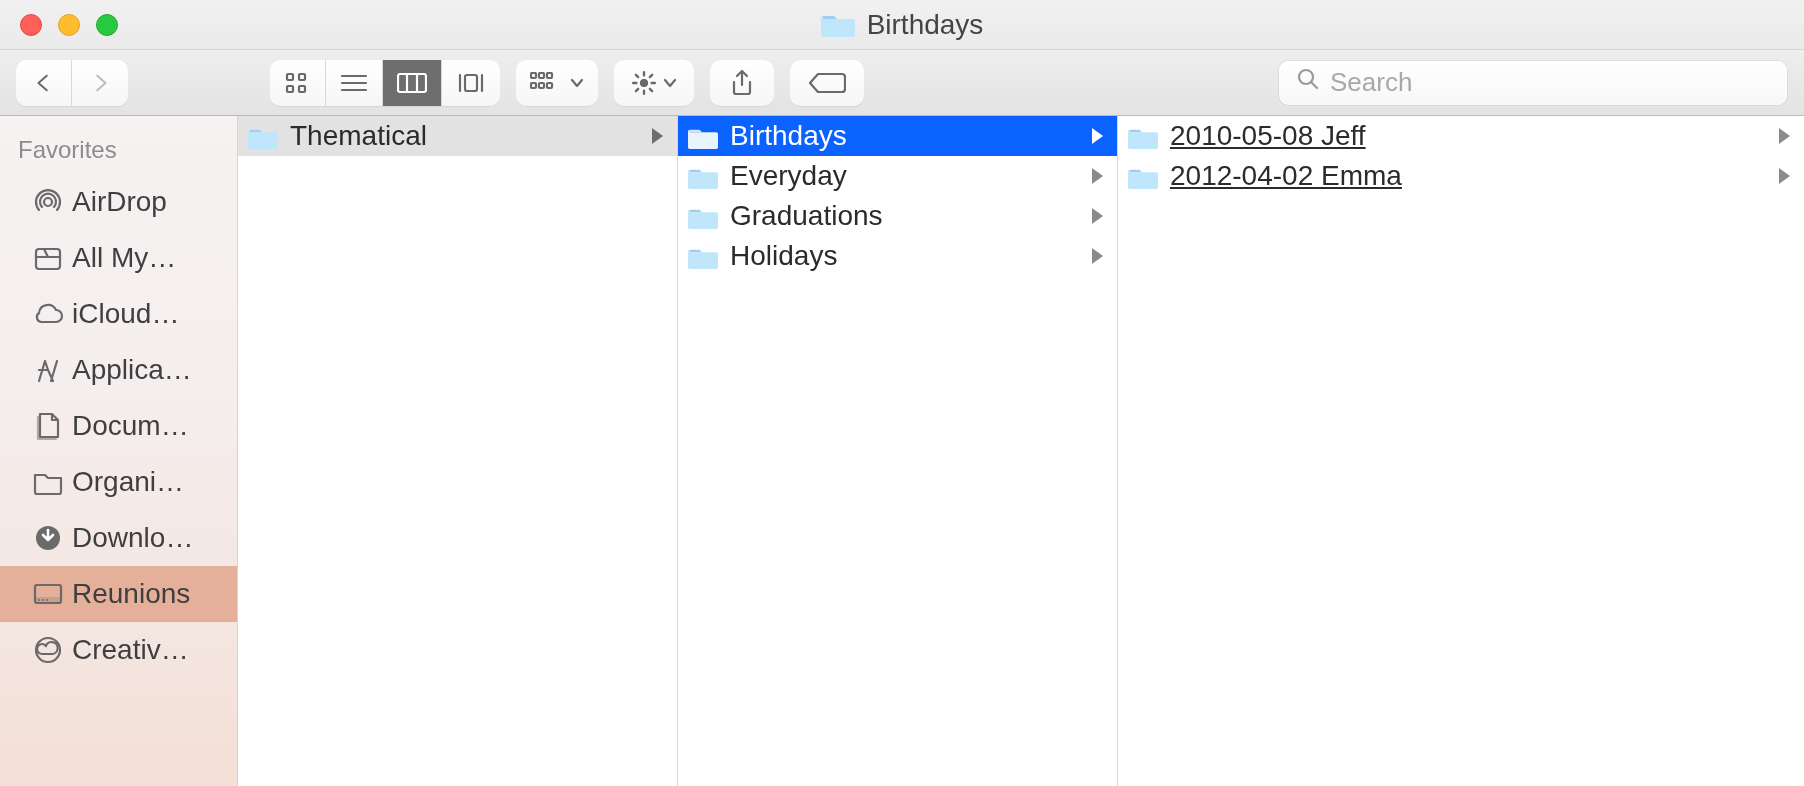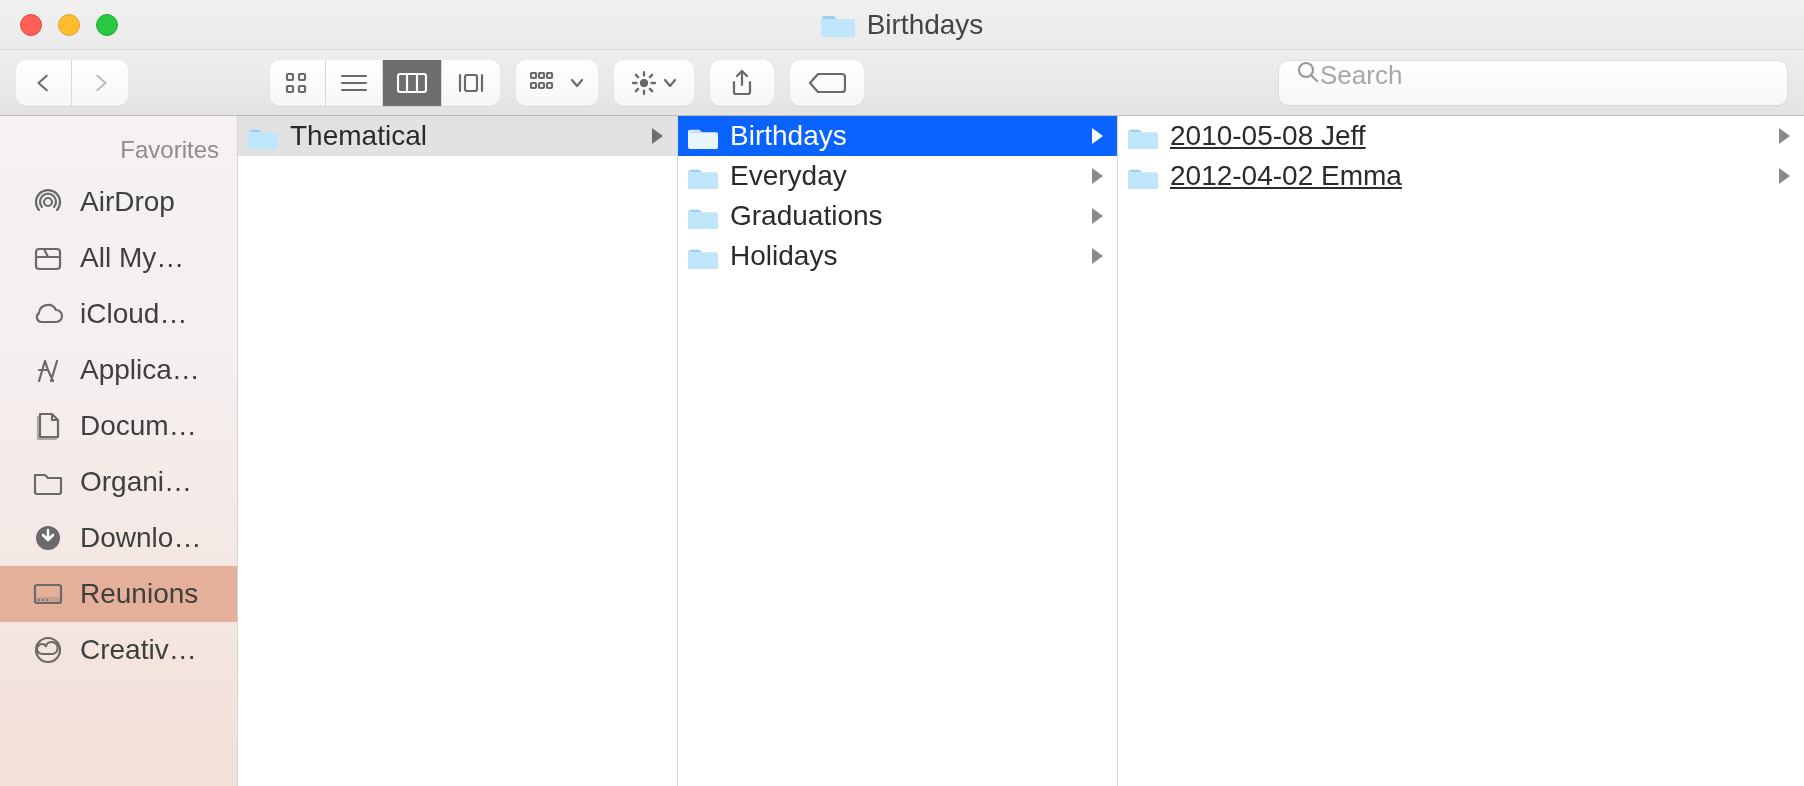--- a/index.html
+++ b/index.html
@@ -91,21 +91,22 @@
   .btn.single { border-radius: 10px; }
   .spacer { flex: 1; }
 
   .search {
     width: 510px;
     height: 46px;
     border-radius: 10px;
     background: linear-gradient(#ffffff, #f7f7f7);
     box-shadow: inset 0 0 0 1px rgba(0,0,0,.12);
     display: flex;
-    align-items: flex-start;
+    align-items: center;
+    gap: 10px;
     padding: 0 18px;
     color: #9a9a9a;
     font-size: 26px;
   }
   .search input {
     border: none; outline: none; background: transparent;
     font-size: 26px; color: #555;
     flex: 1;
   }
   .search input::placeholder { color: #a8a8a8; }
@@ -118,32 +119,31 @@
 
   
   .sidebar {
     width: 238px;
     background: linear-gradient(to bottom, #f6f2f2, #f5eeee 40%, #f3e0d7);
     border-right: 1px solid #d6d5d6;
     padding-top: 14px;
     font-size: 28px;
     color: #3f3f3f;
     overflow: hidden;
-    text-align: right;
   }
   .sidebar .section-title {
     font-size: 24px;
     color: #8d8b8b;
     padding: 6px 18px 10px;
     font-weight: 500;
   }
   .sidebar .item {
     display: flex;
     align-items: center;
-    gap: 14px;
+    gap: 6px;
     padding: 8px 18px 8px 30px;
     white-space: nowrap;
     overflow: hidden;
     text-overflow: ellipsis;
     height: 56px;
   }
   .sidebar .item.selected {
     background: #e4b09a;
   }
   .sidebar .item .sb-icon {

